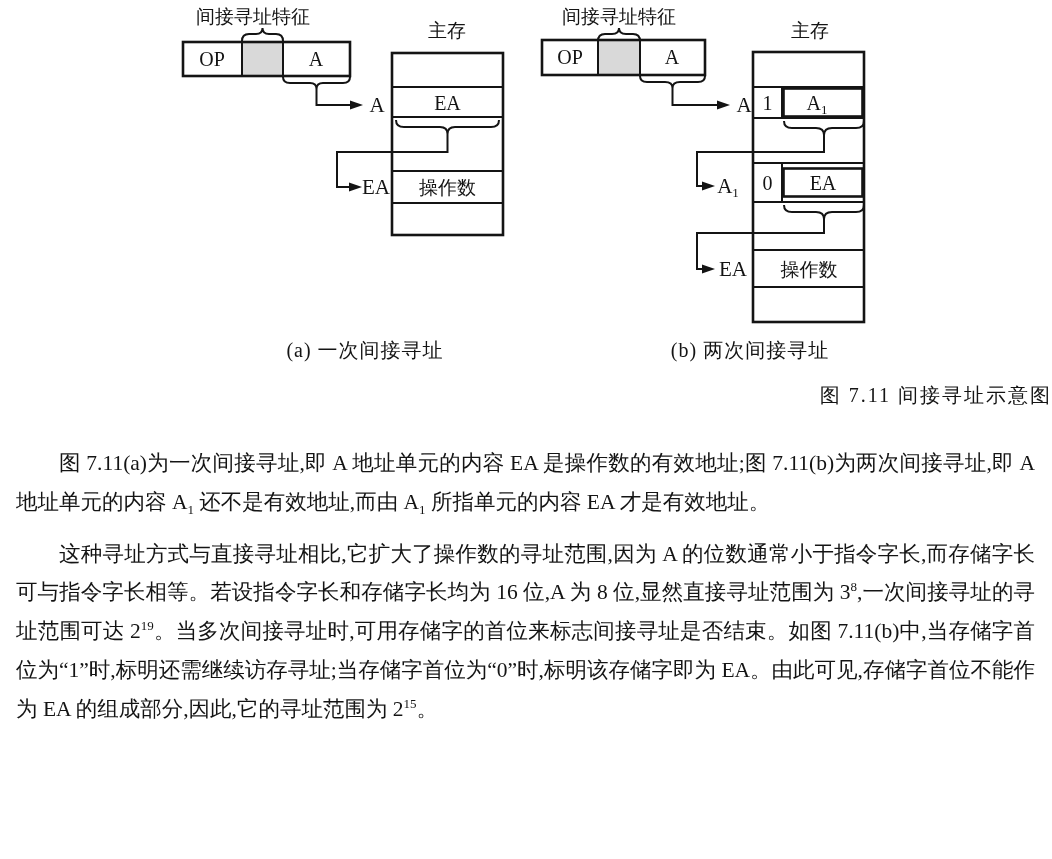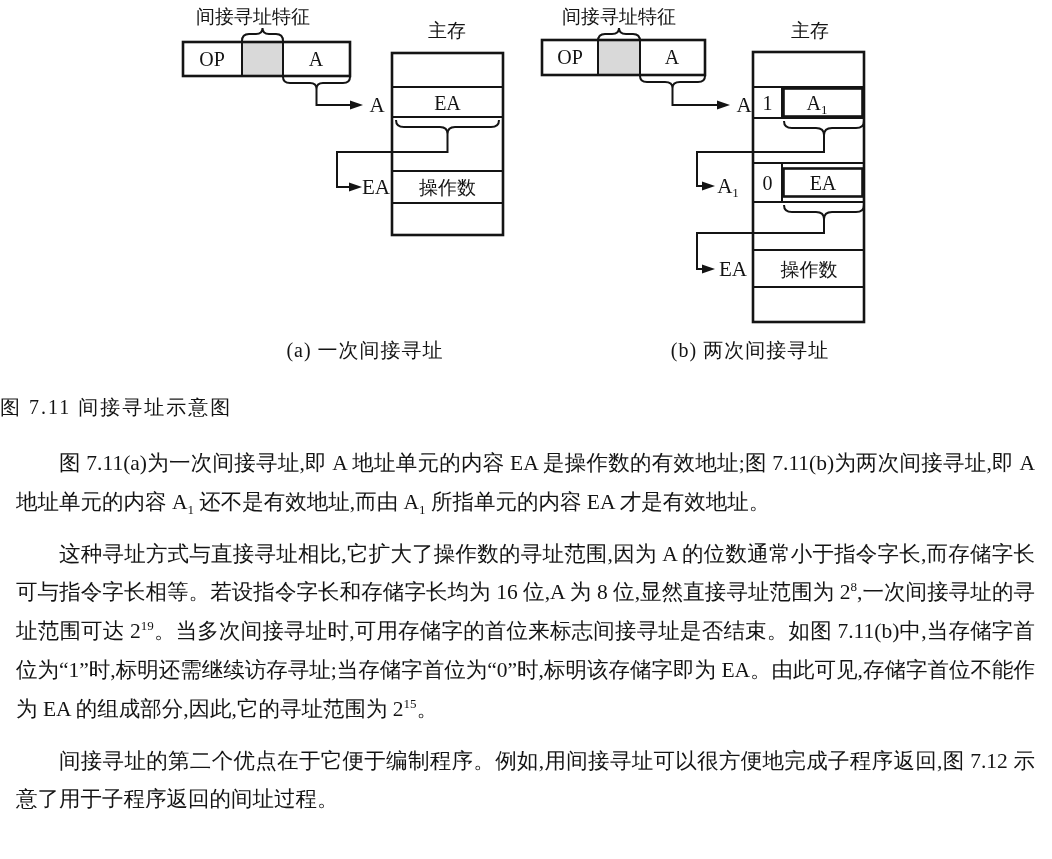--- a/index.html
+++ b/index.html
@@ -4,22 +4,22 @@
 <style>
   html,body{margin:0;padding:0;background:#ffffff;}
   body{width:1052px;height:859px;overflow:hidden;
        font-family:"Liberation Serif","DejaVu Serif",serif;color:#141414;}
   .page{position:relative;width:1052px;height:679px;background:#fff;}
   svg text{font-family:"Liberation Serif","DejaVu Serif",serif;fill:#141414;}
   .fig-svg{position:absolute;top:0;left:0;}
   .subcaption{position:absolute;font-size:20px;letter-spacing:1px;white-space:nowrap;}
   .subcaption-a{top:337px;left:200px;width:330px;text-align:center;}
   .subcaption-b{top:337px;left:590px;width:320px;text-align:center;}
-  .fig-caption{position:absolute;top:382px;left:0;width:100%;text-align:left;
-               font-size:20px;letter-spacing:2px;margin-top:12px;}
+  .fig-caption{position:absolute;top:382px;left:0;width:100%;text-align:right;
+               font-size:20px;letter-spacing:2px;}
   .body-text{position:absolute;top:431px;left:3px;width:1045px;
              font-size:21.5px;line-height:38.8px;text-align:justify;}
   .body-text p{margin:13px;text-indent:43px;}
   .body-text sup{font-size:13px;line-height:0;vertical-align:super;}
   .body-text sub{font-size:13px;line-height:0;vertical-align:sub;}
 </style>
 </head>
 <body>
 
 <div class="page">
@@ -109,17 +109,16 @@
     </g>
   </svg>
 
   <div class="subcaption subcaption-b">(b) 两次间接寻址</div>
   <div class="subcaption subcaption-a">(a) 一次间接寻址</div>
 
   <div class="fig-caption">图 7.11  间接寻址示意图</div>
 
   <div class="body-text">
     <p><span>图 7.11(a)为一次间接寻址,即 A 地址单元的内容 EA 是操作数的有效地址;图 7.11(b)为两次间接寻址,即 A 地址单元的内容 A</span><sub>1</sub><span> 还不是有效地址,而由 A</span><sub>1</sub><span> 所指单元的内容 EA 才是有效地址。</span></p>
-    <p><span>这种寻址方式与直接寻址相比,它扩大了操作数的寻址范围,因为 A 的位数通常小于指令字长,而存储字长可与指令字长相等。若设指令字长和存储字长均为 16 位,A 为 8 位,显然直接寻址范围为 2</span><sup>8</sup><span>,一次间接寻址的寻址范围可达 2</span><sup>19</sup><span>。当多次间接寻址时,可用存储字的首位来标志间接寻址是否结束。如图 7.11(b)中,当存储字首位为“1”时,标明还需继续访存寻址;当存储字首位为“0”时,标明该存储字即为 EA。由此可见,存储字首位不能作为 EA 的组成部分,因此,它的寻址范围为 2</span><sup>15</sup><span>。</span></p>
-    <p><span>间接寻址的第二个优点在于它便于编制程序。例如,用间接寻址可以很方便地完成子程序返回,图 7.12 示意了用于子程序返回的间址过程。</span></p>
+    <p><span>这种寻址方式与直接寻址相比,它扩大了操作数的寻址范围,因为 A 的位数通常小于指令字长,而存储字长可与指令字长相等。若设指令字长和存储字长均为 16 位,A 为 8 位,显然直接寻址范围为 3</span><sup>8</sup><span>,一次间接寻址的寻址范围可达 2</span><sup>19</sup><span>。当多次间接寻址时,可用存储字的首位来标志间接寻址是否结束。如图 7.11(b)中,当存储字首位为“1”时,标明还需继续访存寻址;当存储字首位为“0”时,标明该存储字即为 EA。由此可见,存储字首位不能作为 EA 的组成部分,因此,它的寻址范围为 2</span><sup>15</sup><span>。</span></p>
   </div>
 
 </div>
 
 </body></html>

